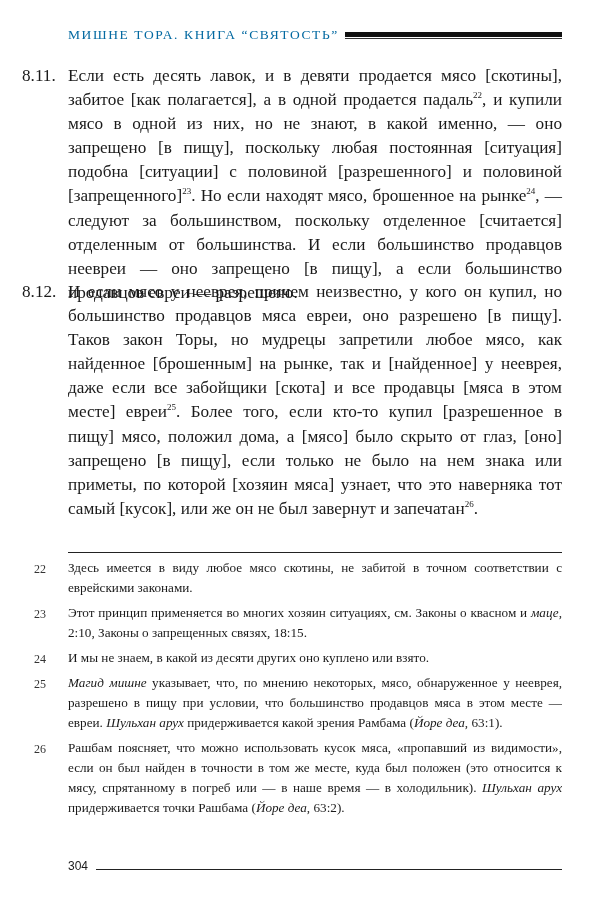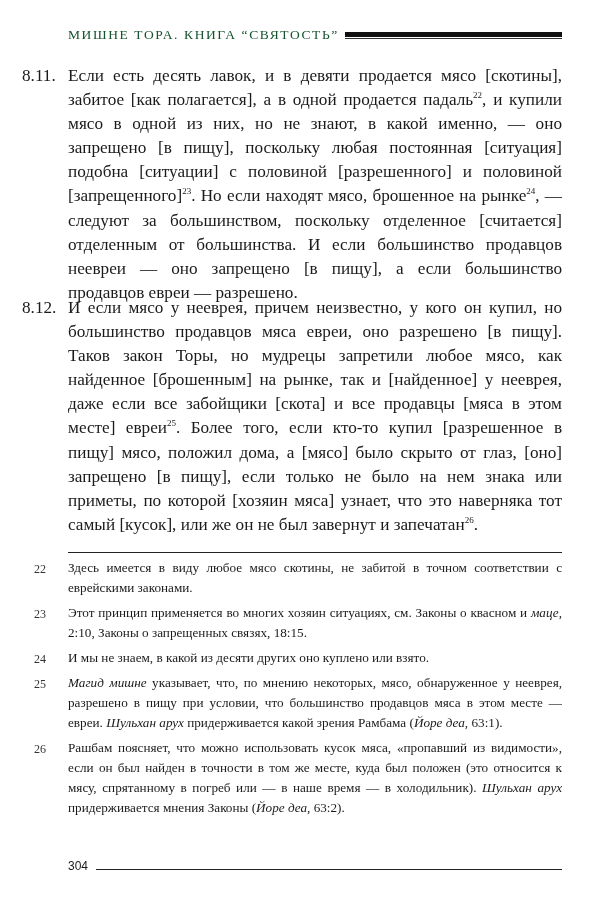--- a/index.html
+++ b/index.html
@@ -1,19 +1,19 @@
 <!DOCTYPE html>
 <html><head>
 <meta charset="utf-8">
 <style>
   html, body { margin:0; padding:0; background:#ffffff; }
   body { width:600px; height:898px; position:relative; overflow:hidden; color:#1a1a1a;
          font-family:"Liberation Serif","DejaVu Serif",serif; }
   .header { position:absolute; left:68px; top:25px; width:494px; height:20px; display:flex; align-items:center; }
-  .header-title { font-size:13.5px; letter-spacing:1.6px; white-space:nowrap; color:#14532d; }
+  .header-title { font-size:13.5px; letter-spacing:1.6px; white-space:nowrap; color:#0369a1; }
   .header-rule { flex:1; margin-left:6px; height:9px; position:relative; }
   .header-rule .thick { position:absolute; left:0; right:0; top:1px; height:5px; background:#111; }
   .header-rule .thin { position:absolute; left:0; right:0; top:7px; height:1px; background:#333; }
 
   .para { position:absolute; left:22px; width:540px; font-size:17.2px; line-height:24.1px; }
   .para .num { position:absolute; left:0; top:0; width:46px; }
   .para .text { margin-left:46px; text-align:justify; text-align-last:left; }
   sup { font-size:9px; line-height:0; vertical-align:super; }
 
   .fn-rule { position:absolute; left:68px; top:552px; width:494px; height:1px; background:#222; }
@@ -36,21 +36,21 @@
     <span class="thick"></span>
     <span class="thin"></span>
   </span>
 </div>
 
 <div class="para" style="top:64px;">
   <span class="num">8.11.</span>
   <div class="text"><span>Если есть десять лавок, и в девяти продается мясо [скотины], забитое [как полагается], а в одной продается падаль</span><sup>22</sup><span>, и купили мясо в одной из них, но не знают, в какой именно, — оно запрещено [в пищу], поскольку любая постоянная [ситуация] подобна [ситуации] с половиной [разрешенного] и половиной [запрещенного]</span><sup>23</sup><span>. Но если находят мясо, брошенное на рынке</span><sup>24</sup><span>, — следуют за большинством, поскольку отделенное [считается] отделенным от большинства. И если большинство продавцов неевреи — оно запрещено [в пищу], а если большинство продавцов евреи — разрешено.</span></div>
 </div>
 
-<div class="para" style="top:296px;">
+<div class="para" style="top:280px;">
   <span class="num">8.12.</span>
   <div class="text"><span>И если мясо у нееврея, причем неизвестно, у кого он купил, но большинство продавцов мяса евреи, оно разрешено [в пищу]. Таков закон Торы, но мудрецы запретили любое мясо, как найденное [брошенным] на рынке, так и [найденное] у нееврея, даже если все забойщики [скота] и все продавцы [мяса в этом месте] евреи</span><sup>25</sup><span>. Более того, если кто-то купил [разрешенное в пищу] мясо, положил дома, а [мясо] было скрыто от глаз, [оно] запрещено [в пищу], если только не было на нем знака или приметы, по которой [хозяин мяса] узнает, что это наверняка тот самый [кусок], или же он не был завернут и запечатан</span><sup>26</sup><span>.</span></div>
 </div>
 
 <div class="fn-rule"></div>
 
 <div class="footnotes">
   <div class="fn">
     <span class="fnum">22</span>
     <div class="ftext"><span>Здесь имеется в виду любое мясо скотины, не забитой в точном соответствии с еврейскими законами.</span></div>
@@ -62,20 +62,20 @@
   <div class="fn">
     <span class="fnum">24</span>
     <div class="ftext"><span>И мы не знаем, в какой из десяти других оно куплено или взято.</span></div>
   </div>
   <div class="fn">
     <span class="fnum">25</span>
     <div class="ftext"><i>Магид мишне</i><span> указывает, что, по мнению некоторых, мясо, обнаруженное у нееврея, разрешено в пищу при условии, что большинство продавцов мяса в этом месте — евреи. </span><i>Шульхан арух</i><span> придерживается какой зрения Рамбама (</span><i>Йоре деа</i><span>, 63:1).</span></div>
   </div>
   <div class="fn">
     <span class="fnum">26</span>
-    <div class="ftext"><span>Рашбам поясняет, что можно использовать кусок мяса, «пропавший из видимости», если он был найден в точности в том же месте, куда был положен (это относится к мясу, спрятанному в погреб или — в наше время — в холодильник). </span><i>Шульхан арух</i><span> придерживается мнения Законы (</span><i>Йоре деа</i><span>, 63:2).</span></div>
+    <div class="ftext"><span>Рашбам поясняет, что можно использовать кусок мяса, «пропавший из видимости», если он был найден в точности в том же месте, куда был положен (это относится к мясу, спрятанному в погреб или — в наше время — в холодильник). </span><i>Шульхан арух</i><span> придерживается точки Рашбама (</span><i>Йоре деа</i><span>, 63:2).</span></div>
   </div>
 </div>
 
 <div class="footer">
   <span class="page-num">304</span>
   <span class="footer-rule"></span>
 </div>
 
 </body></html>

